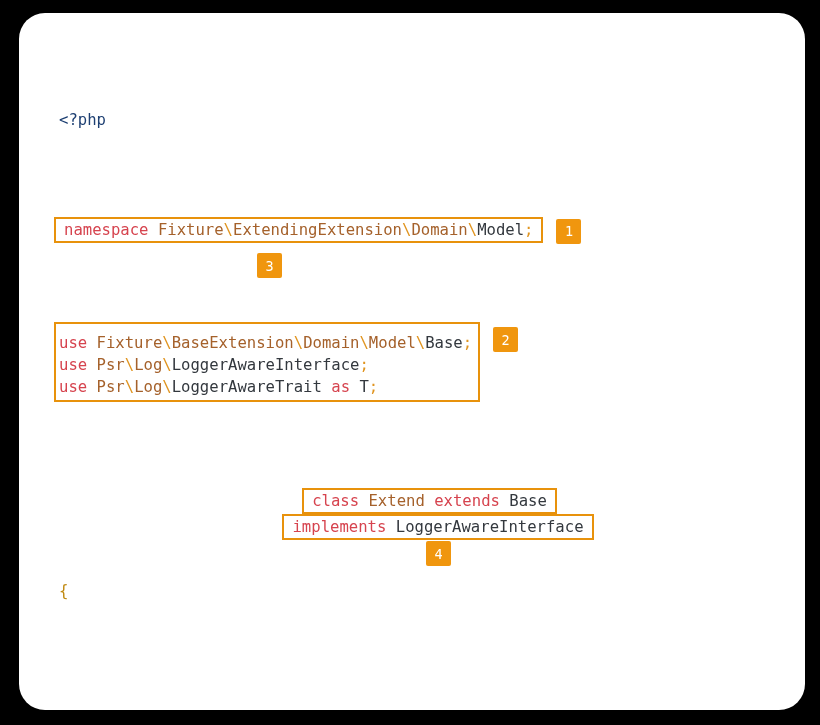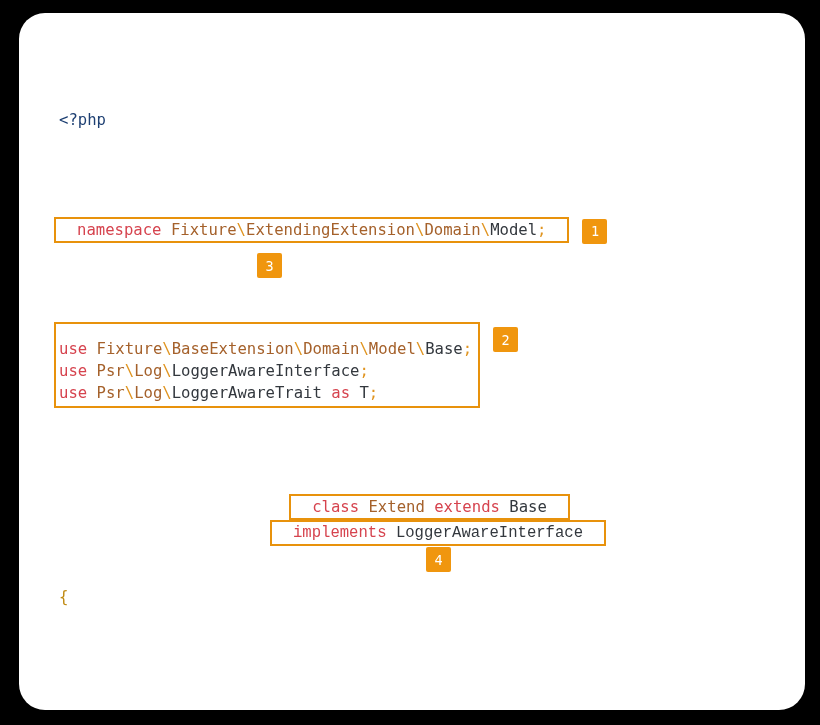--- a/index.html
+++ b/index.html
@@ -2,30 +2,30 @@
 <html style="--k: #d6434e; --ns: #a5612b; --bs: #e0941f; --br: #c08a12; --id: #33383e; --ty: #2a6fc2; --fn: #7e4bd0; --eq: #6f747b; --php: #1d3f72; --pl: #33383e; --box: #e8920c; --badge: #f0960e; --badgetx: #ffffff; --card: #ffffff;"><head>
 <meta charset="utf-8">
 <style>
   html,body{margin:0;padding:0;width:820px;height:725px;background:#000;overflow:hidden;}
   .card{position:absolute;left:19px;top:13px;width:786px;height:697px;background:var(--card,#fff);border-radius:26px;}
   .code{position:relative;height:100%;box-sizing:border-box;padding:30px 0 0 40px;
         font-family:"DejaVu Sans Mono",monospace;font-size:15.6px;line-height:22px;
         white-space:pre;color:var(--id,#33383e);}
   .line{height:22px;}
   .boxline{display:flex;align-items:center;height:26px;}
-  .ibox{display:inline-block;border:2px solid var(--box,#e8920c);padding:1px 21px;line-height:20px;flex:none;}
+  .ibox{display:inline-block;border:2px solid var(--box,#e8920c);padding:1px 8px;line-height:20px;flex:none;}
   .ibox.flush{margin-left:-5px;}
-  .bbox{border:2px solid var(--box,#e8920c);padding:14px 6px 2px 3px;width:fit-content;margin-left:-5px;}
+  .bbox{border:2px solid var(--box,#e8920c);padding:8px 6px 2px 3px;width:fit-content;margin-left:-5px;}
   .bwrap{position:relative;width:fit-content;}
   .w2{margin-top:13px;}
   .bl1{margin-top:20px;}
   .clsline{margin-top:20px;flex-direction:column;}
   .useTline{margin-top:-6px;}
   .indent1{margin-left:35px;}
-  .b4box{margin-left:12px;font-family:Liberation Mono, monospace;}
+  .b4box{margin-left:12px;}
   .badge{width:25px;height:25px;box-sizing:border-box;background:var(--badge,#f0960e);
          color:var(--badgetx,#fff);font-family:"DejaVu Sans Mono",monospace;font-size:13.5px;
          display:flex;align-items:center;justify-content:center;border-radius:2px;flex:none;}
   .badge.after{margin-left:13px;position:relative;top:1px;}
   .b2{position:absolute;left:calc(100% + 13px);top:5px;}
   .b3abs{position:absolute;left:238px;top:240px;}
   .tok-k{color:var(--k);}  .tok-ns{color:var(--ns);} .tok-bs{color:var(--bs);}
   .tok-br{color:var(--br);}.tok-id{color:var(--id);} .tok-php{color:var(--php);}
   .tok-pl{color:var(--pl);}
 </style>

